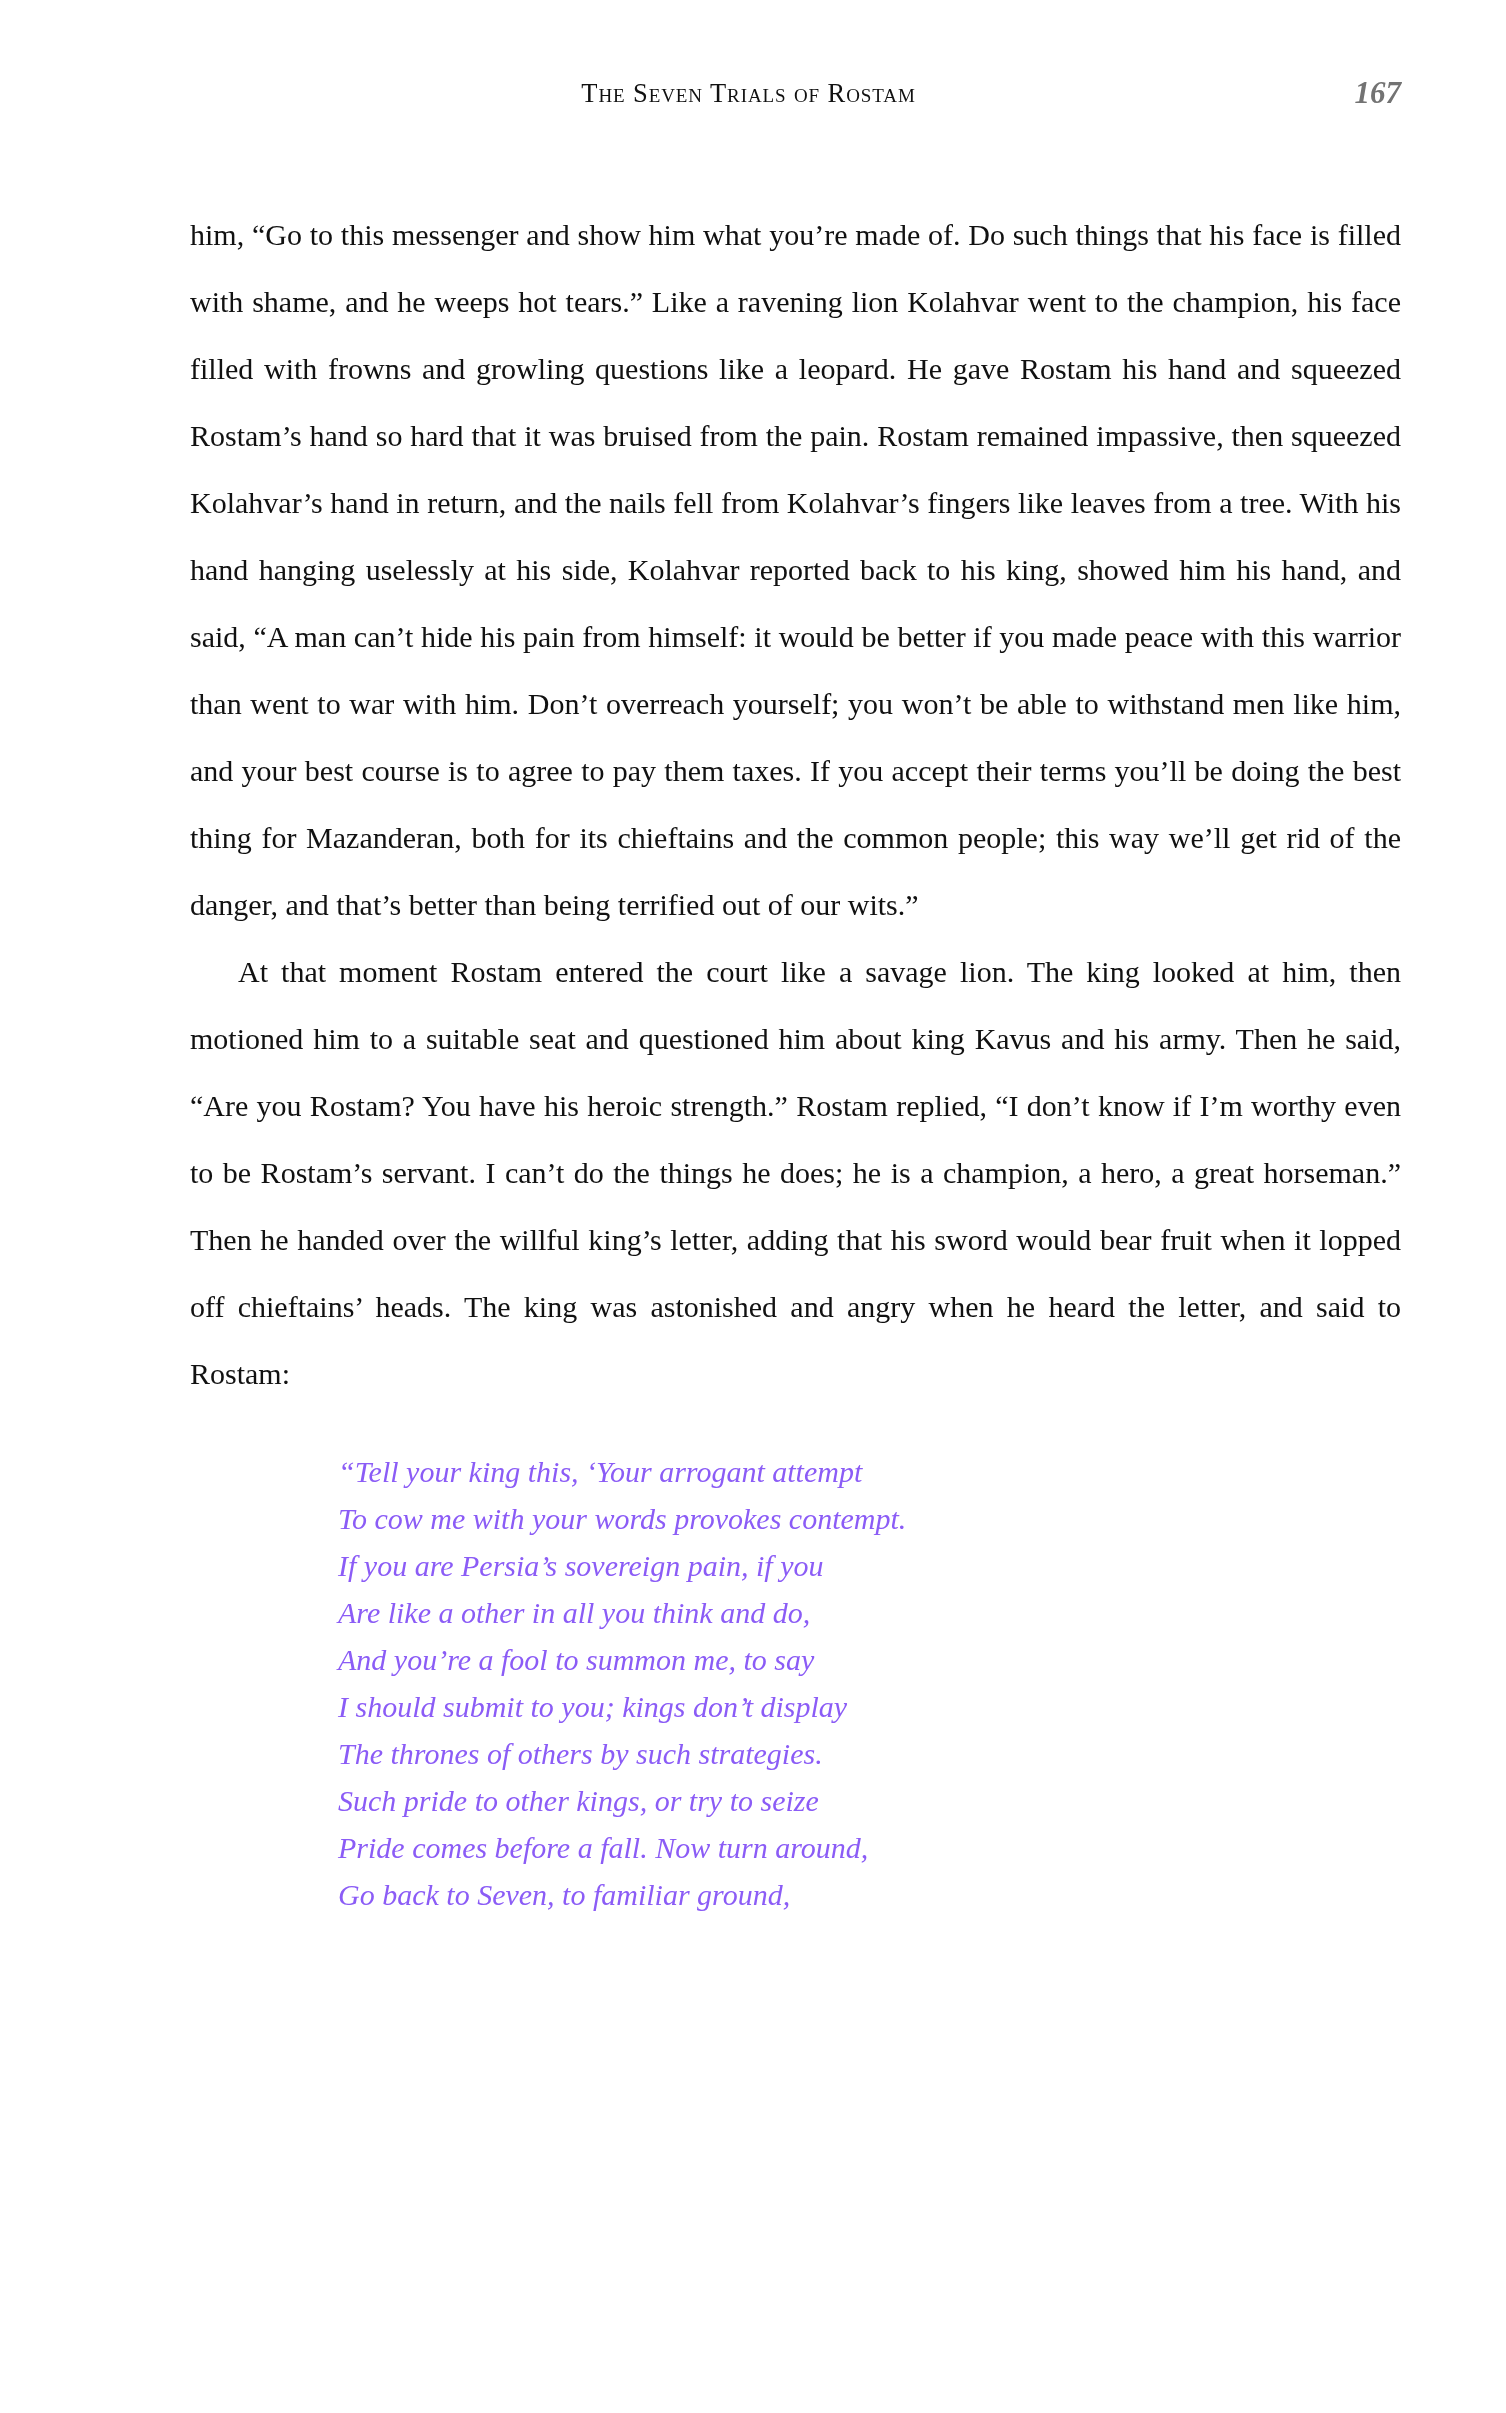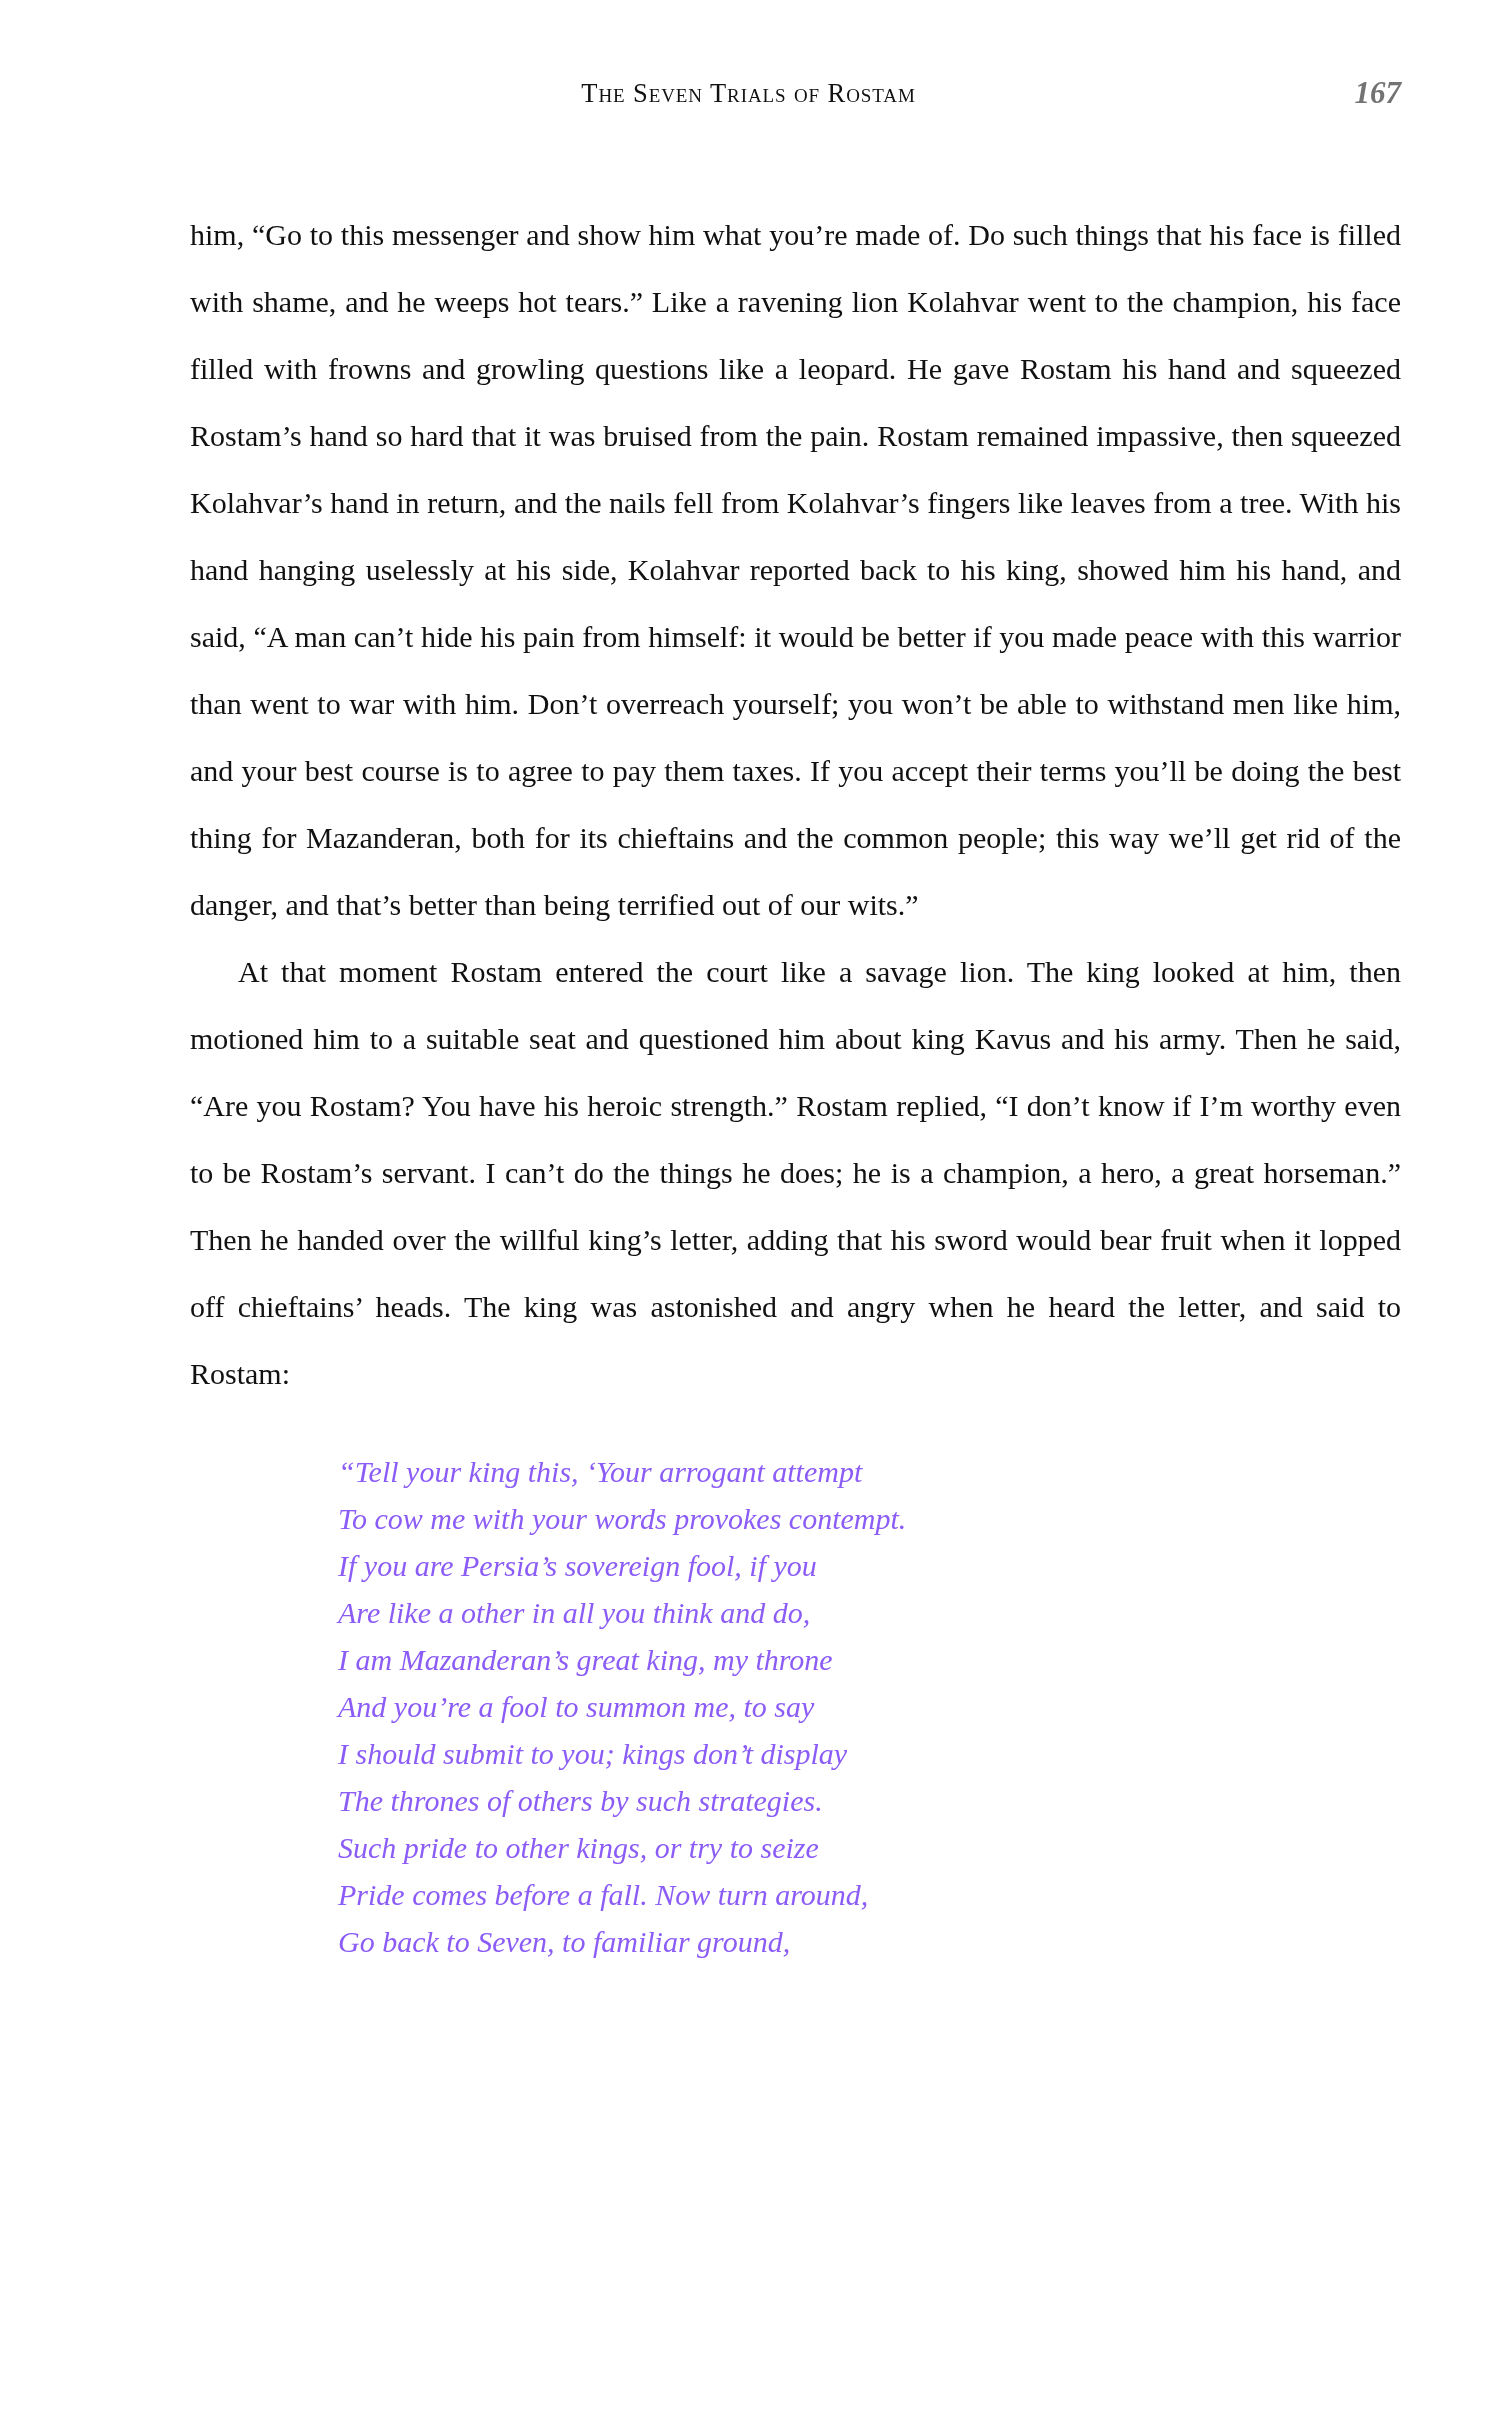--- a/index.html
+++ b/index.html
@@ -104,23 +104,22 @@
 
   <div class="textblock">
 
     <p class="body continued">him, “Go to this messenger and show him what you’re made of. Do such things that his face is filled with shame, and he weeps hot tears.” Like a ravening lion Kolahvar went to the champion, his face filled with frowns and growling questions like a leopard. He gave Rostam his hand and squeezed Rostam’s hand so hard that it was bruised from the pain. Rostam remained impassive, then squeezed Kolahvar’s hand in return, and the nails fell from Kolahvar’s fingers like leaves from a tree. With his hand hanging uselessly at his side, Kolahvar reported back to his king, showed him his hand, and said, “A man can’t hide his pain from himself: it would be better if you made peace with this warrior than went to war with him. Don’t overreach yourself; you won’t be able to withstand men like him, and your best course is to agree to pay them taxes. If you accept their terms you’ll be doing the best thing for Mazanderan, both for its chieftains and the common people; this way we’ll get rid of the danger, and that’s better than being terrified out of our wits.”</p>
 
     <p class="body indented">At that moment Rostam entered the court like a savage lion. The king looked at him, then motioned him to a suitable seat and questioned him about king Kavus and his army. Then he said, “Are you Rostam? You have his heroic strength.” Rostam replied, “I don’t know if I’m worthy even to be Rostam’s servant. I can’t do the things he does; he is a champion, a hero, a great horseman.” Then he handed over the willful king’s letter, adding that his sword would bear fruit when it lopped off chieftains’ heads. The king was astonished and angry when he heard the letter, and said to Rostam:</p>
 
     <div class="verse">
       <div class="verse-line">“Tell your king this, ‘Your arrogant attempt</div>
       <div class="verse-line">To cow me with your words provokes contempt.</div>
-      <div class="verse-line">If you are Persia’s sovereign fool, if you</div>
+      <div class="verse-line">If you are Persia’s sovereign pain, if you</div>
       <div class="verse-line">Are like a other in all you think and do,</div>
-      <div class="verse-line">I am Mazanderan’s great king, my throne</div>
       <div class="verse-line">And you’re a fool to summon me, to say</div>
       <div class="verse-line">I should submit to you; kings don’t display</div>
       <div class="verse-line">The thrones of others by such strategies.</div>
       <div class="verse-line">Such pride to other kings, or try to seize</div>
       <div class="verse-line">Pride comes before a fall. Now turn around,</div>
       <div class="verse-line">Go back to Seven, to familiar ground,</div>
     </div>
 
   </div>
 

